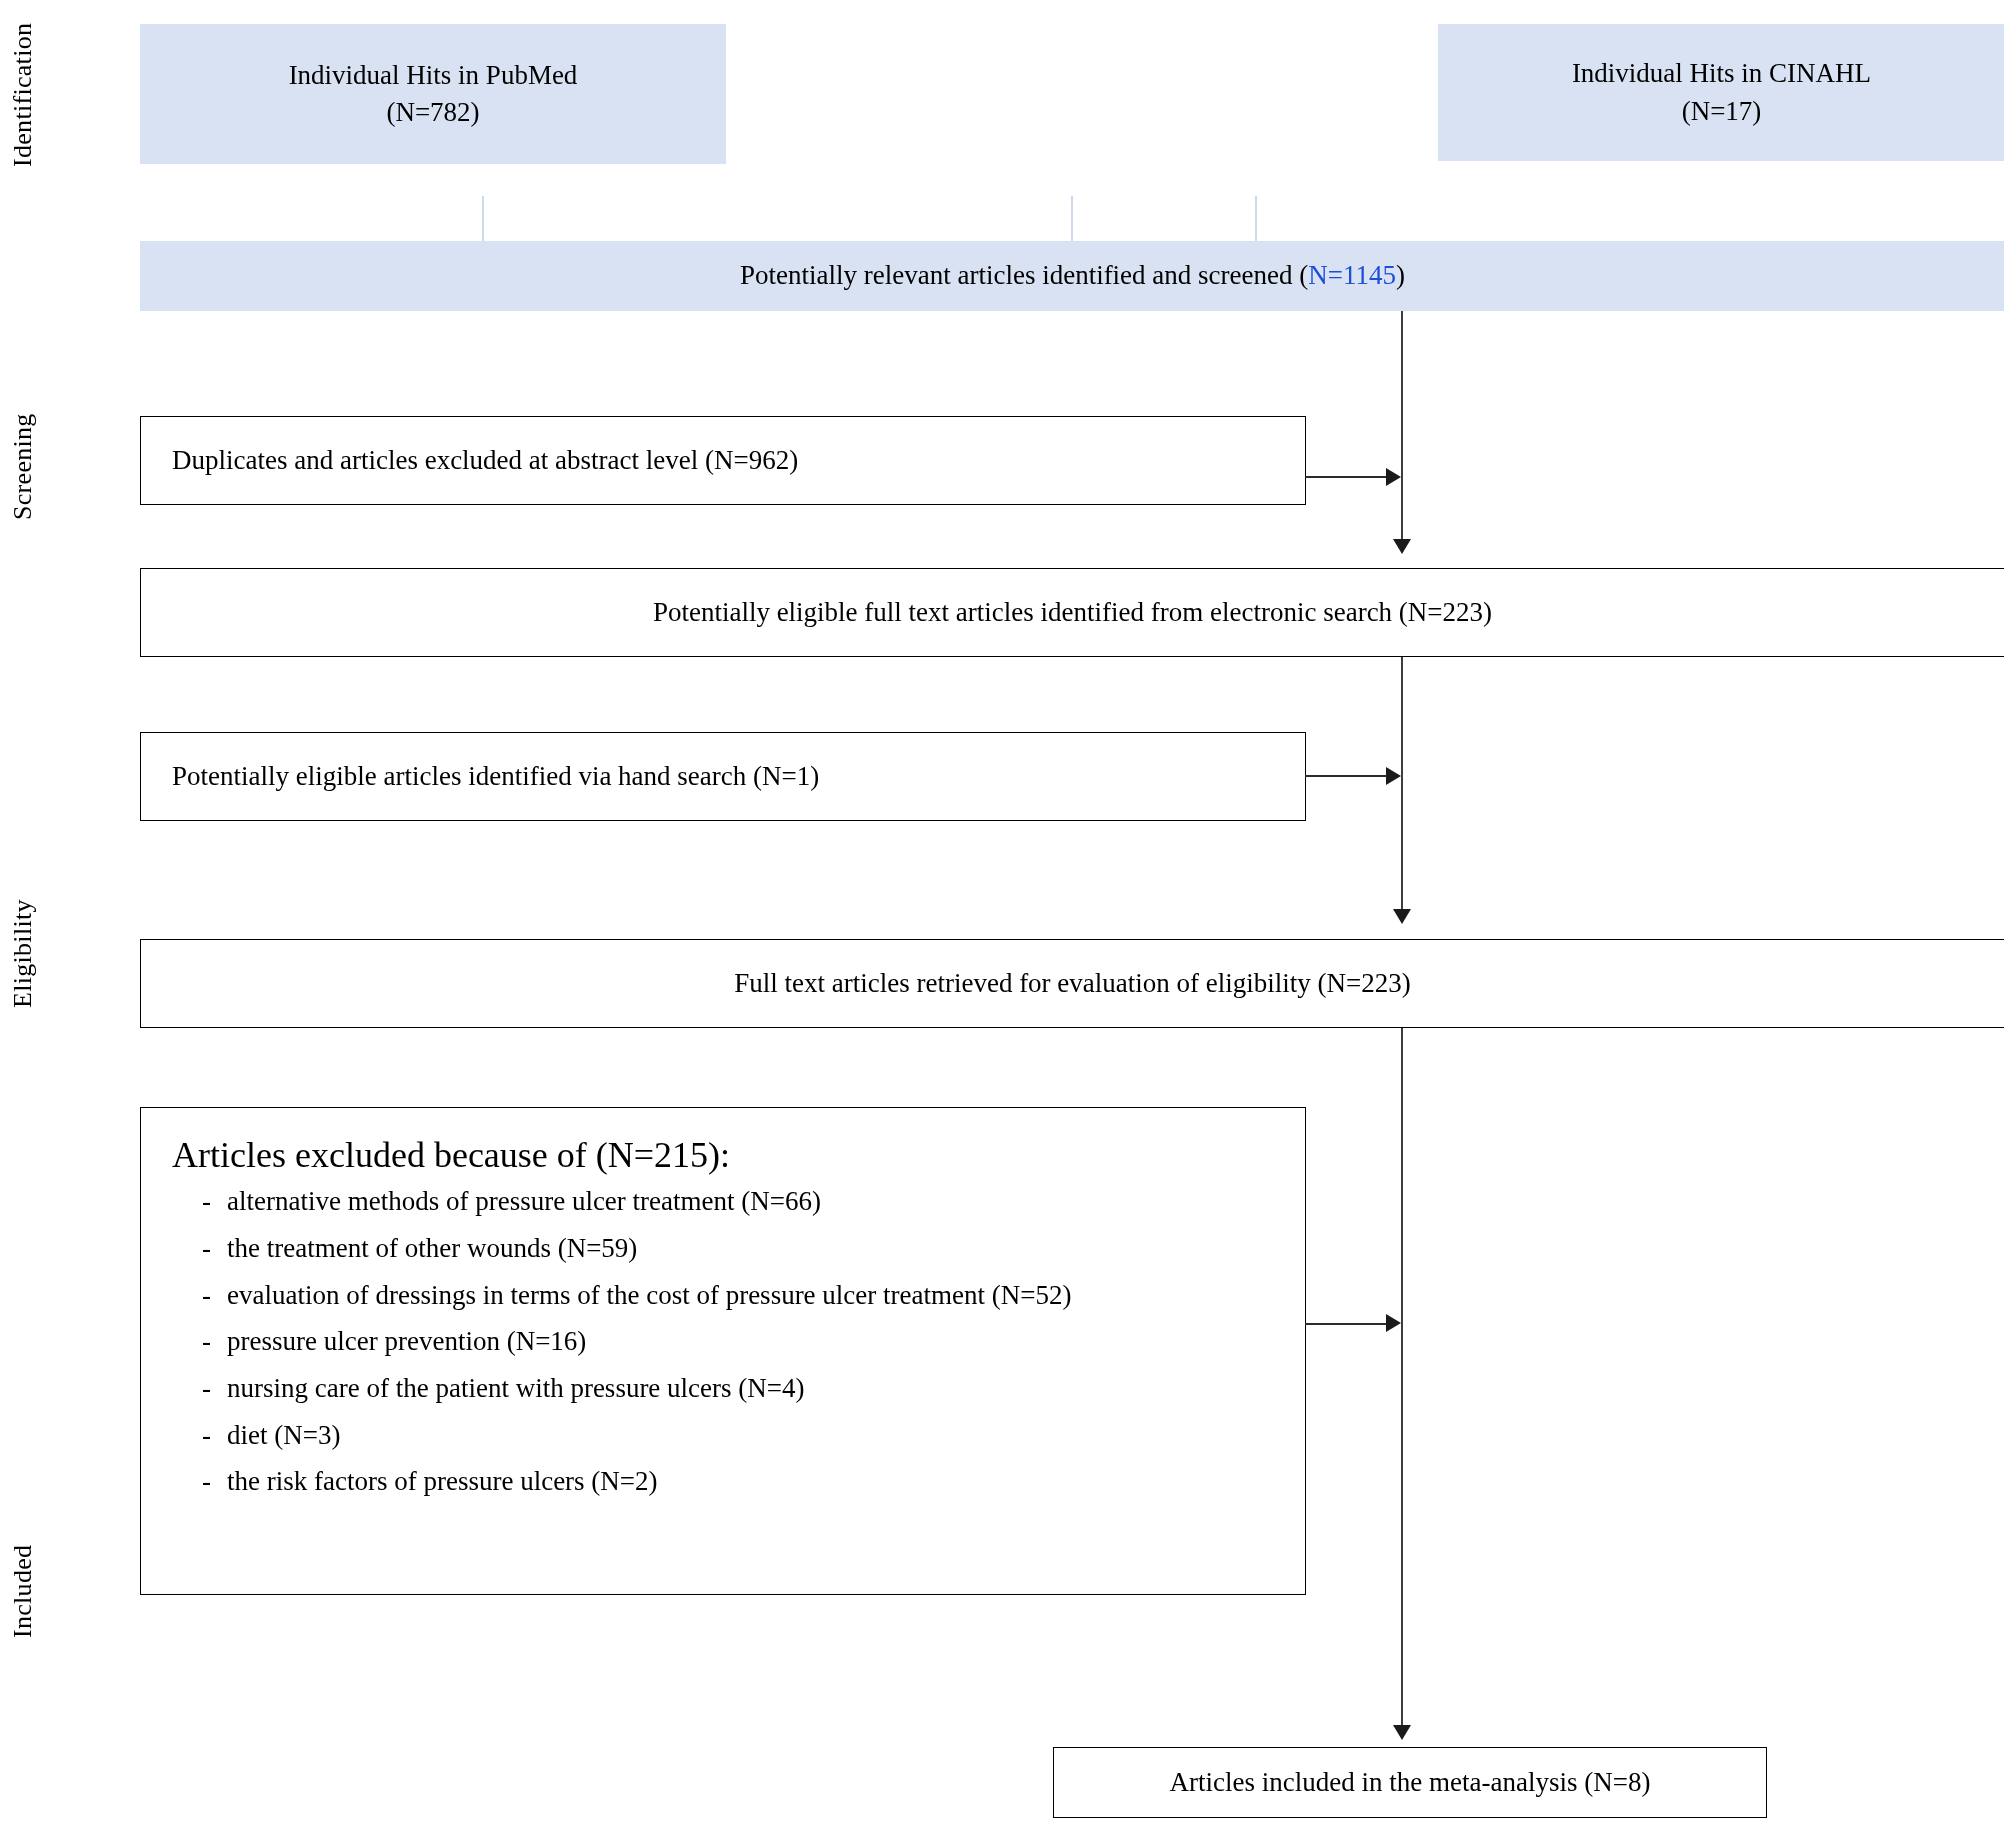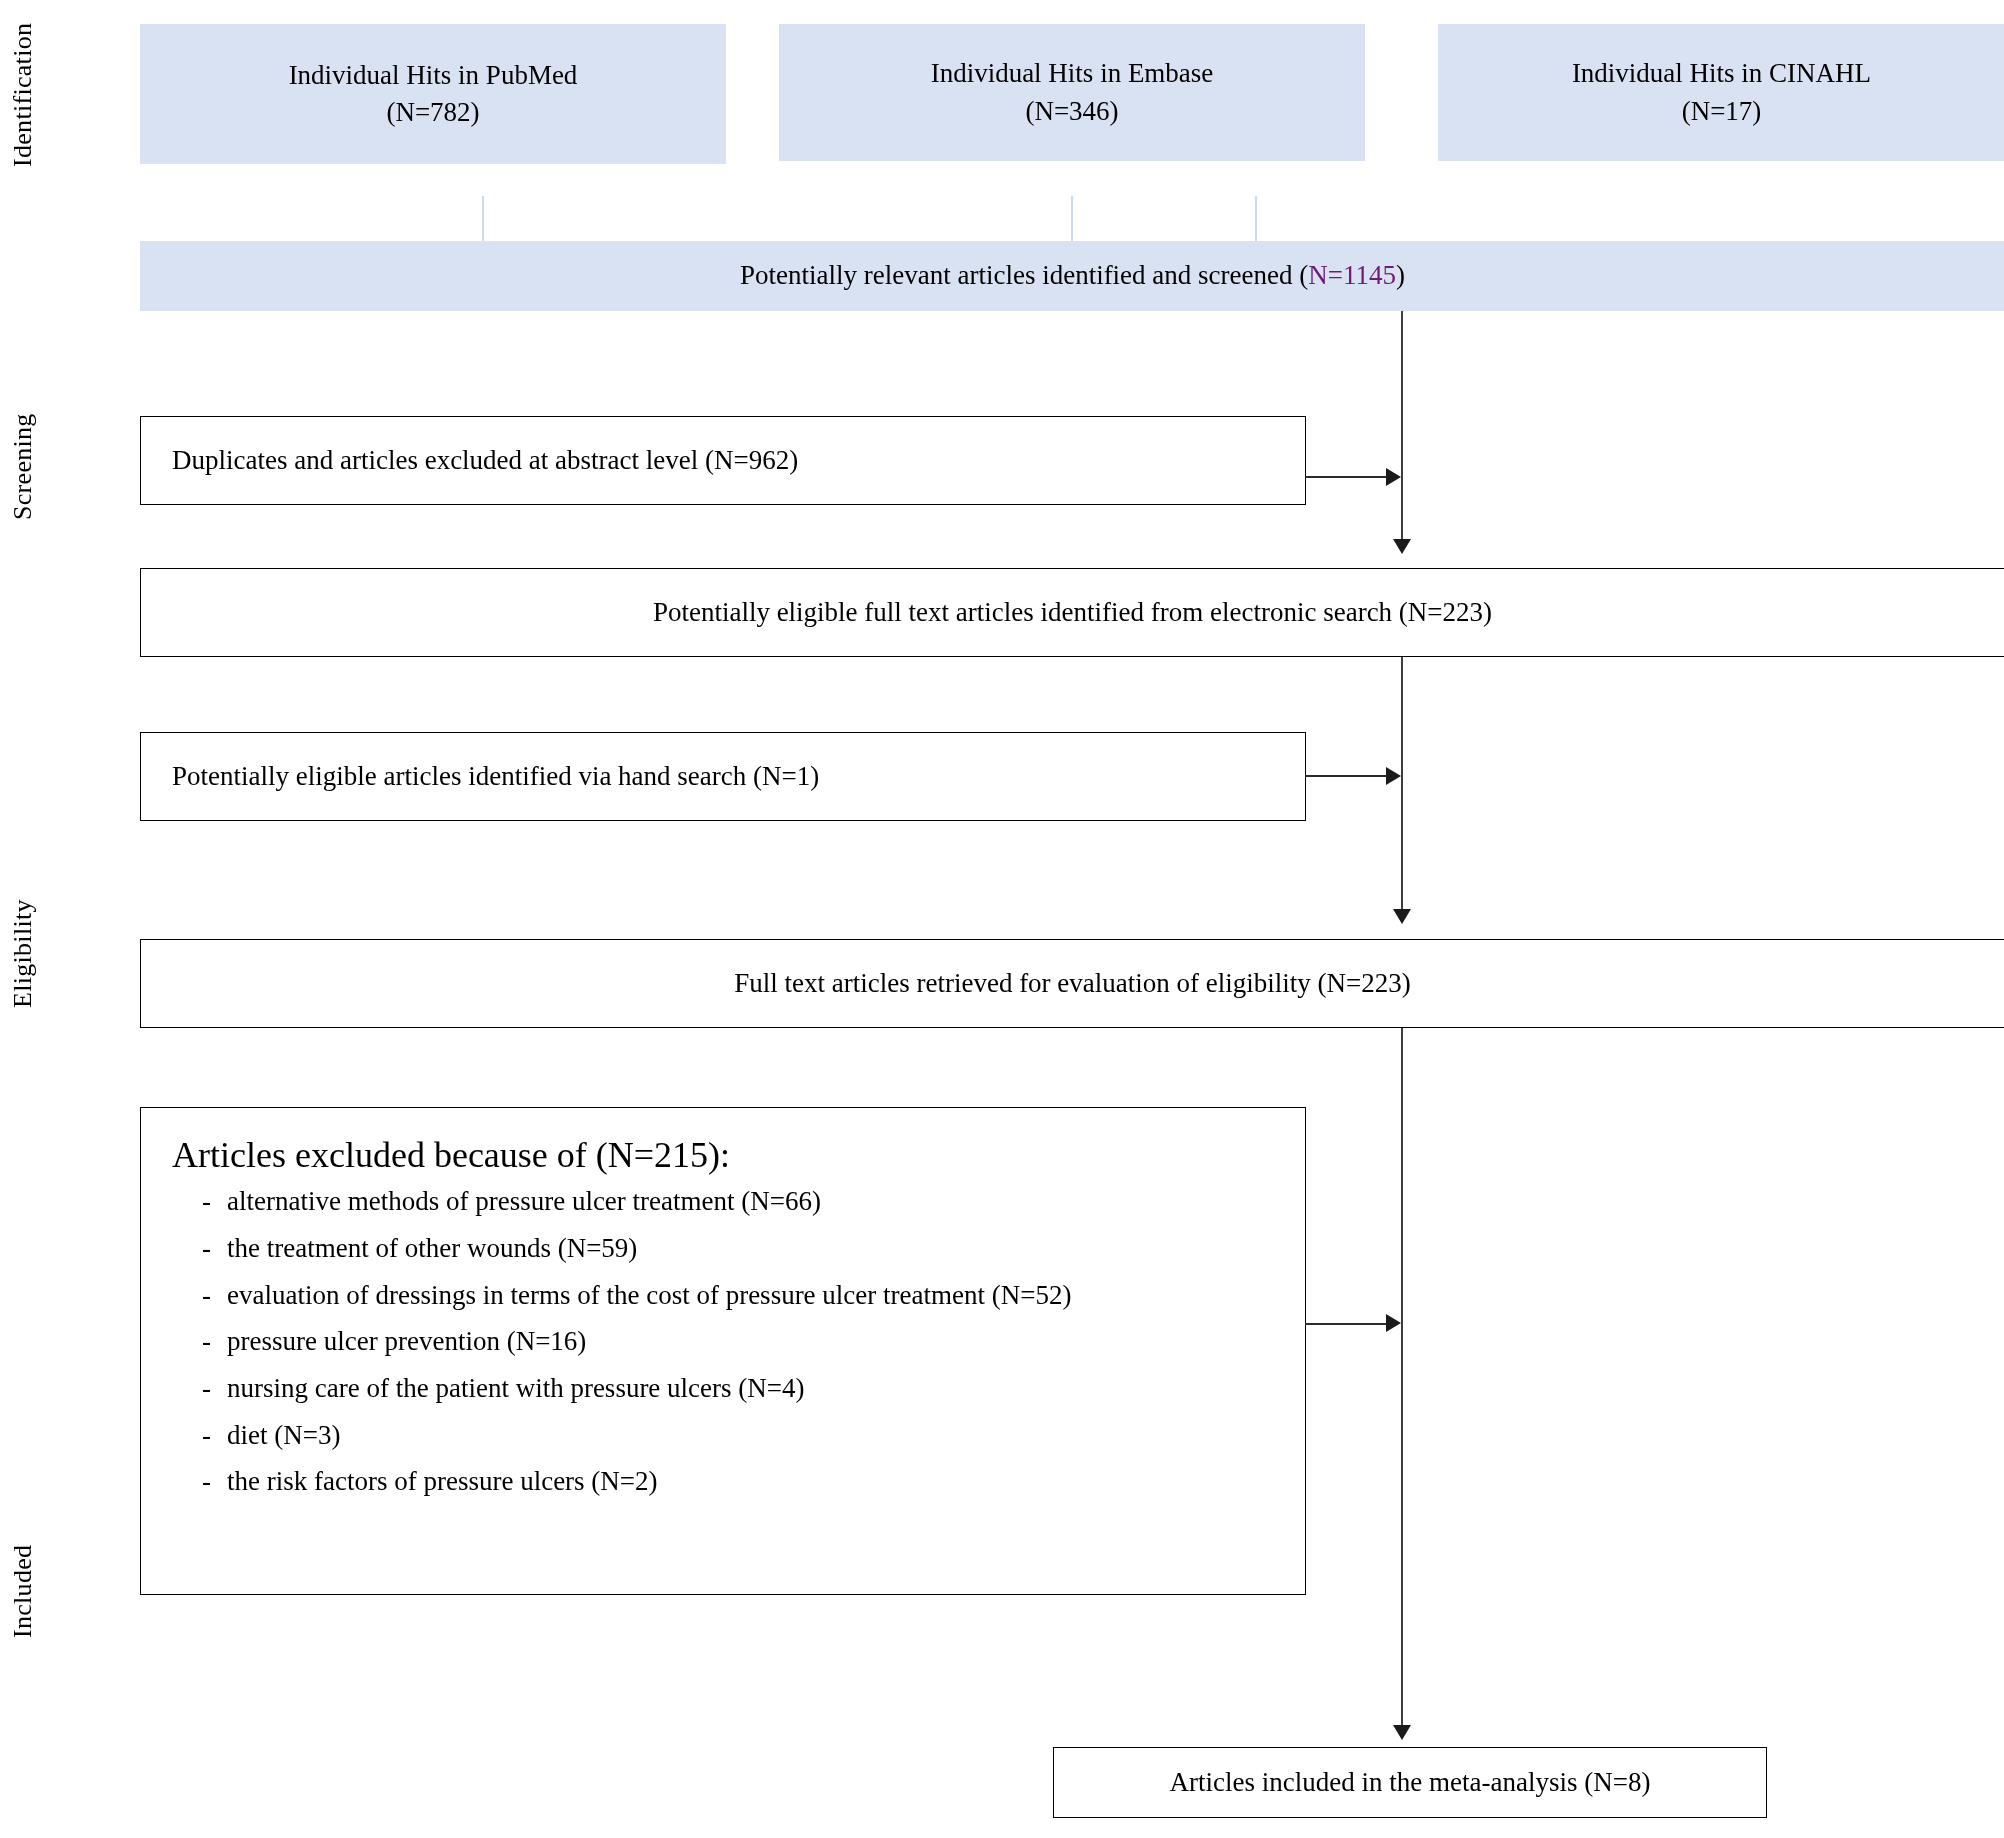--- a/index.html
+++ b/index.html
@@ -53,21 +53,21 @@
     border: 1.8px solid #000000;
   }
   .node.left-align {
     justify-content: flex-start;
     text-align: left;
   }
   .node .inner {
     padding: 0 15.5px;
     width: 100%;
   }
-  .accent-red { color: #701a75; }
+  .accent-red { color: #1d4ed8; }
 
   
   .excl-head {
     font-size: 36px;
     line-height: 1.3;
     margin: 0 0 3.6px 0;
   }
   .excl-list {
     margin: 0;
     padding: 0;
@@ -131,26 +131,20 @@
 
   <div class="stage-label" style="left:8.3px; top:1511px; width:36px; height:161px;">Included</div>
 
   <div class="node blue" style="left:140px; top:24px; width:586px; height:140px;">
     <div class="inner">
       <div>Individual Hits in PubMed</div>
       <div>(N=782)</div>
     </div>
   </div>
 
-  <div class="node blue" style="left:779px; top:24px; width:586px; height:137px;">
-    <div class="inner">
-      <div>Individual Hits in Embase</div>
-      <div>(N=346)</div>
-    </div>
-  </div>
 
   <div class="node blue" style="left:1438px; top:24px; width:567px; height:137px;">
     <div class="inner">
       <div>Individual Hits in CINAHL</div>
       <div>(N=17)</div>
     </div>
   </div>
 
   <div class="vline faint" style="left:482px; top:196px; height:45px;"></div>
   <div class="vline faint" style="left:1071px; top:196px; height:45px;"></div>

